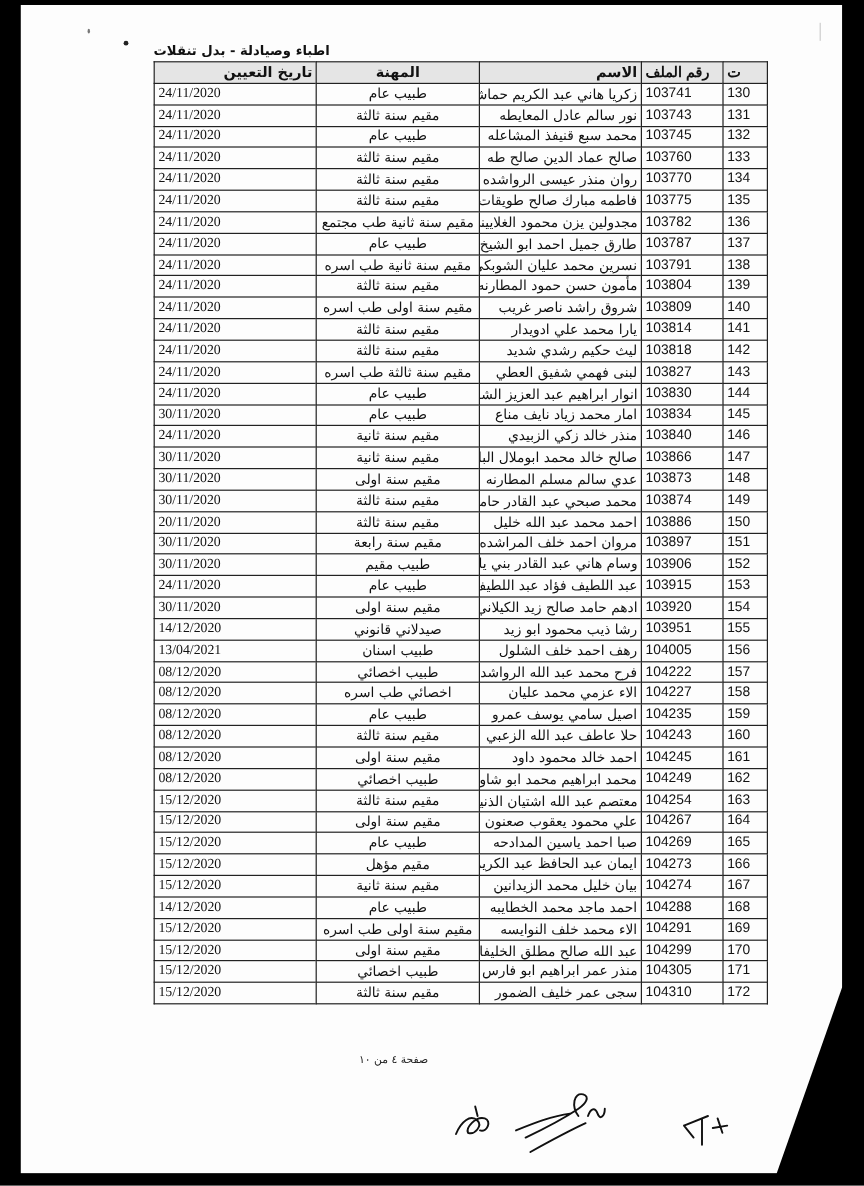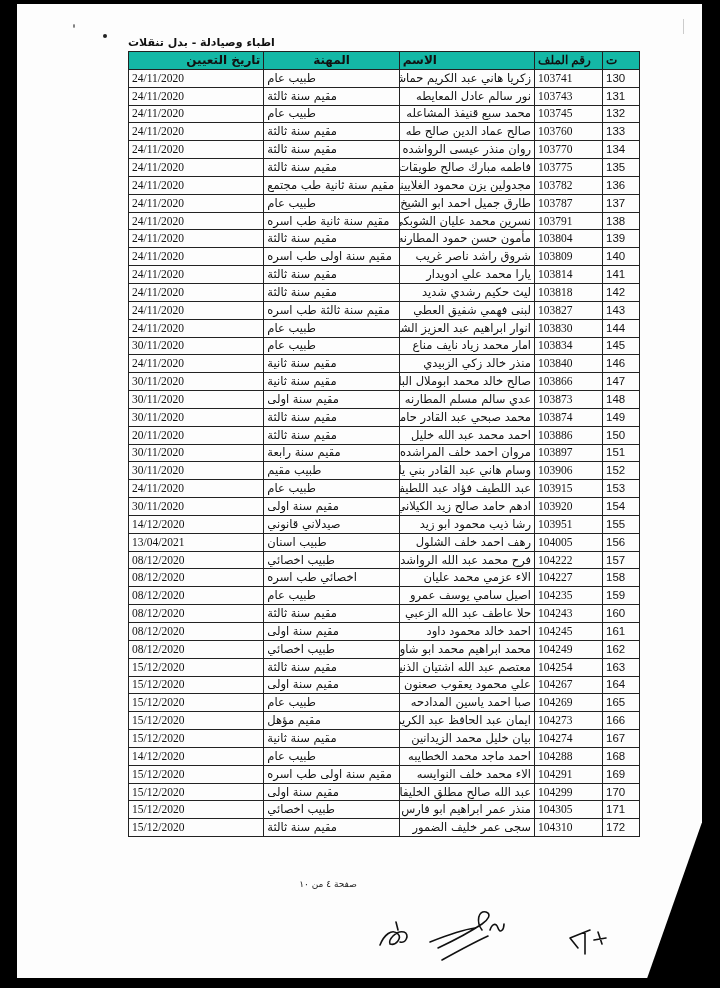--- a/index.html
+++ b/index.html
@@ -38,29 +38,29 @@
     padding: 0 3px;
     font-size: 11.5px;
     line-height: 15px;
     color: #111;
     white-space: nowrap;
     overflow: hidden;
   }
   table.sheet th {
     font-weight: bold;
     font-size: 12px;
-    background: #14b8a6;
+    background: #e5e5e5;
     margin-top: 48px;
   }
   th.c-seq, td.c-seq { width: 30px; text-align: left; font-family: "Liberation Sans", sans-serif; }
-  th.c-file, td.c-file { width: 61px; text-align: left; font-family: Liberation Serif, serif; font-size: 12px; }
-  th.c-name { text-align: left; }
+  th.c-file, td.c-file { width: 61px; text-align: left; font-family: Liberation Sans, sans-serif; font-size: 12px; }
+  th.c-name { text-align: right; }
   td.c-name { width: 173px; text-align: right; }
   th.c-prof { text-align: center; }
-  td.c-prof { width: 136px; text-align: left; }
+  td.c-prof { width: 136px; text-align: center; }
   th.c-date { text-align: right; }
   td.c-date { width: 78px; text-align: left; direction: ltr; font-family: Liberation Serif, serif; font-size: 12.5px; }
   .footer-page {
     position: absolute;
     top: 879px; left: 288px; width: 80px;
     text-align: center;
     font-size: 9px; color: #222;
     direction: rtl;
   }
   .signatures { position: absolute; left: 370px; top: 900px; width: 270px; height: 70px; }

